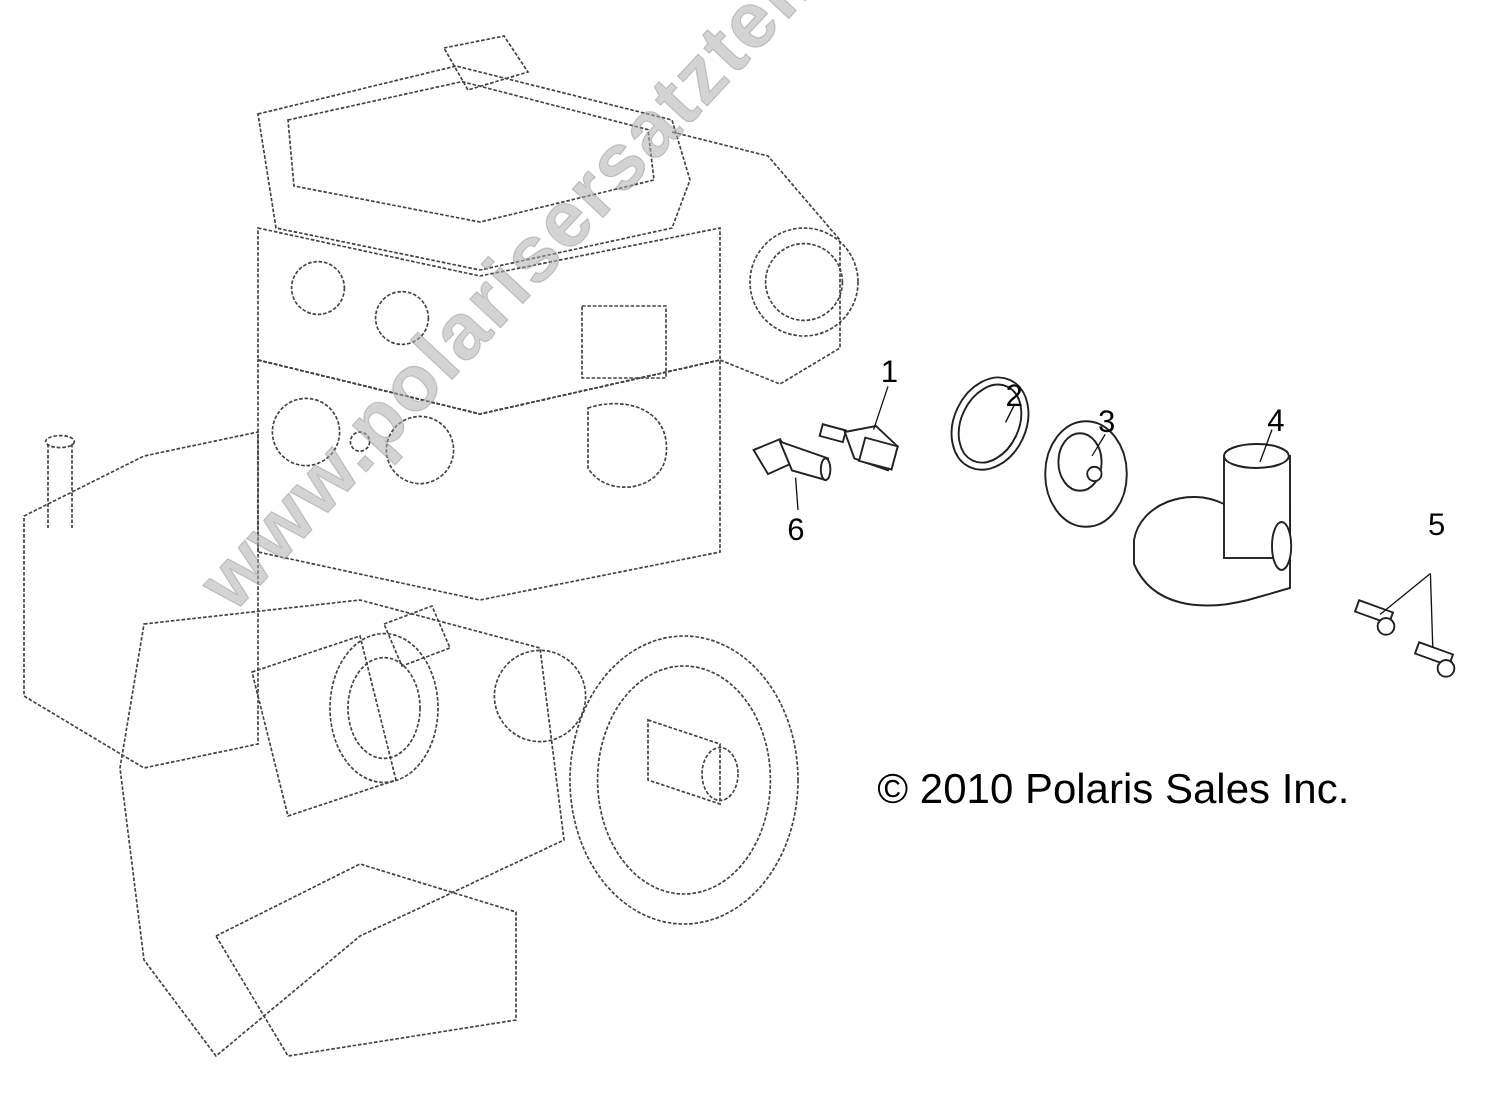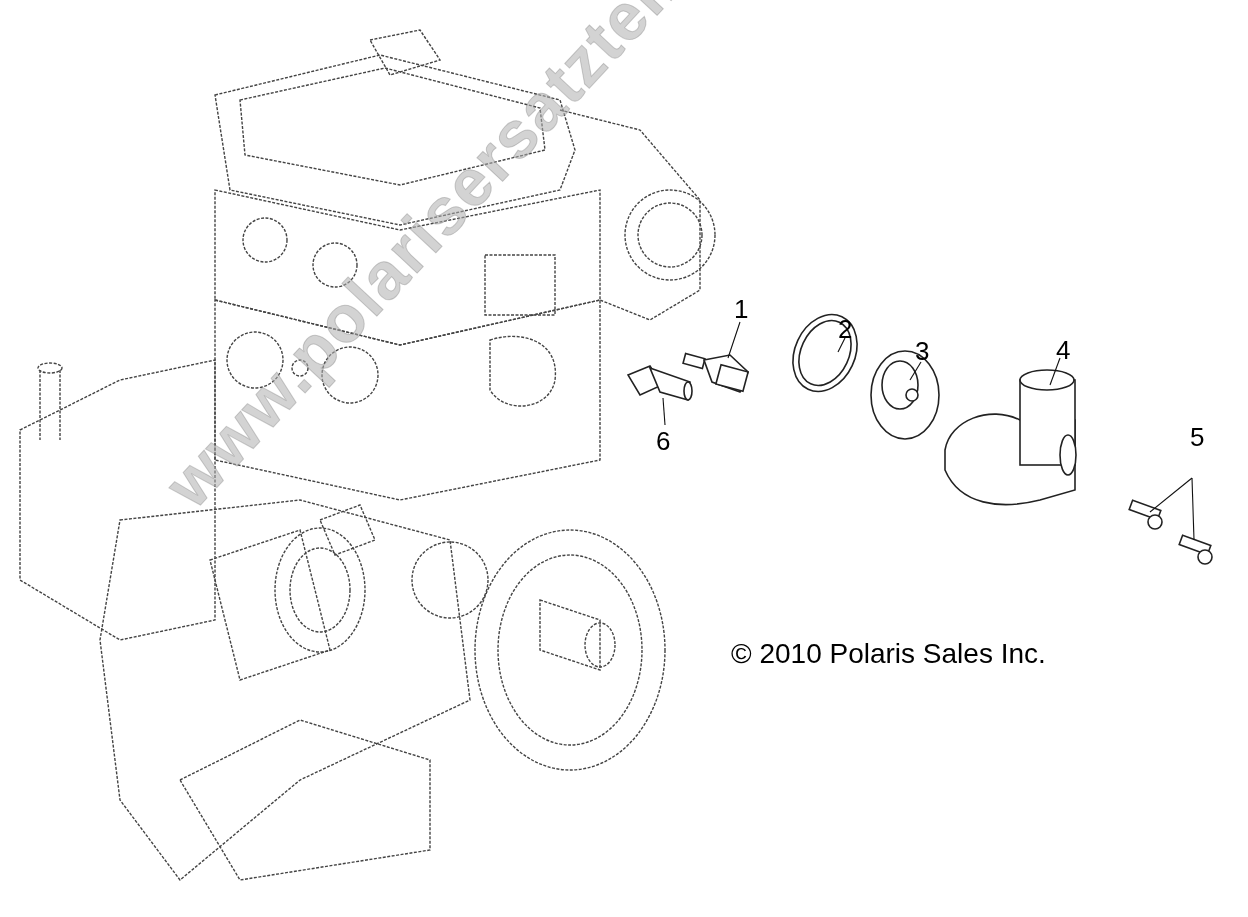--- a/index.html
+++ b/index.html
@@ -1,20 +1,20 @@
 <!DOCTYPE html>
 <html><head>
 <meta charset="utf-8">
 <style>
   html,body{margin:0;padding:0;background:#fff;}
   body{width:1248px;height:917px;position:relative;overflow:hidden;font-family:"Liberation Sans",sans-serif;}
   .stage{position:absolute;left:0;top:0;width:1248px;height:917px;}
   svg.art{position:absolute;left:0;top:0;}
   .callout{position:absolute;font-size:26px;color:#000;line-height:1;}
-  .copyright{position:absolute;left:731px;top:638px;font-size:28px;color:#000;white-space:nowrap;}
+  .copyright{position:absolute;left:731px;top:638px;font-size:35px;color:#000;white-space:nowrap;}
   .watermark{position:absolute;left:150px;top:470px;font-size:66px;font-weight:bold;color:rgba(175,175,175,0.55);
     transform:rotate(-47deg);transform-origin:left top;white-space:nowrap;letter-spacing:2px;
     -webkit-text-stroke:1px rgba(120,120,120,0.35);}
 </style>
 </head>
 <body>
 
 <div class="stage">
   <svg class="art" width="1248" height="917" viewBox="0 0 1248 917">
     <g fill="none" stroke="#444" stroke-width="1.4" stroke-dasharray="3,1.5">

